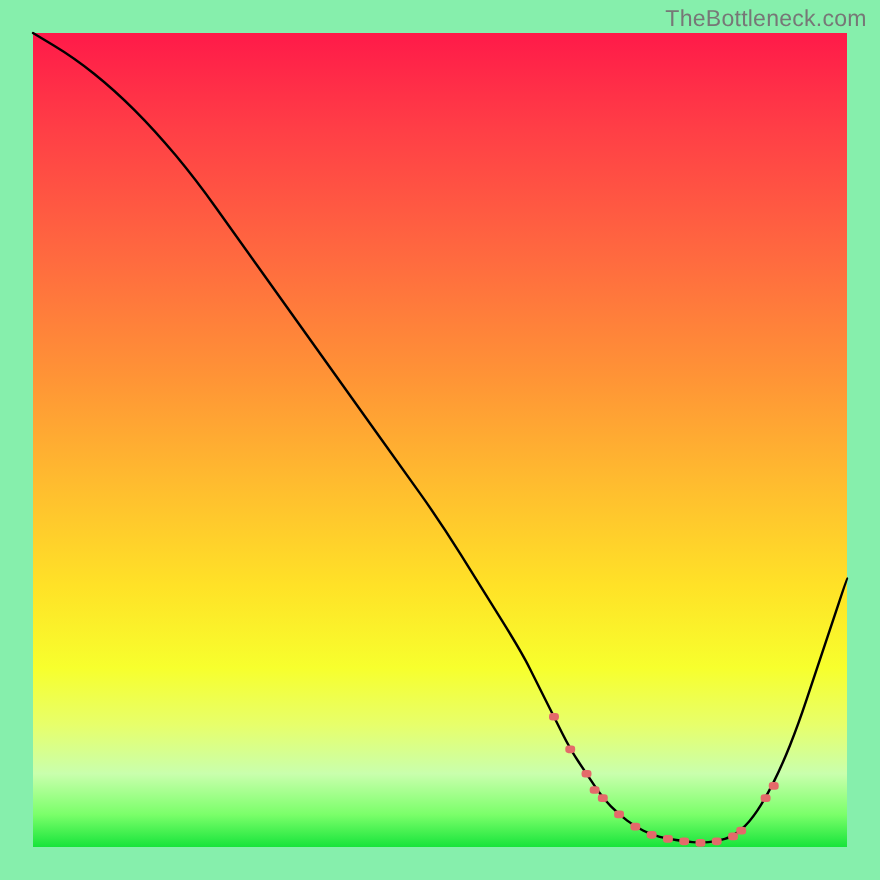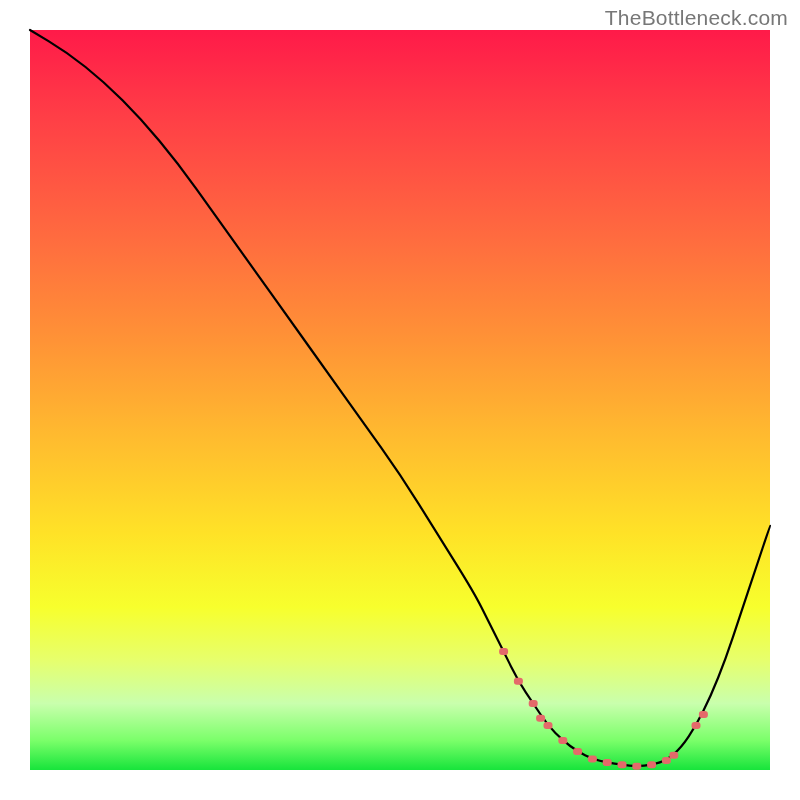--- a/index.html
+++ b/index.html
@@ -7,21 +7,21 @@
     padding: 0;
     width: 800px;
     height: 800px;
     background: #000;
     overflow: hidden;
     font-family: Arial, Helvetica, sans-serif;
   }
   .frame {
     position: absolute;
     inset: 0;
-    background: #ffffff;
+    background: #86efac;
   }
   .plot-area {
     position: absolute;
     left: 30px;
     top: 30px;
     width: 740px;
     height: 740px;
     
     background: linear-gradient(
       to bottom,

